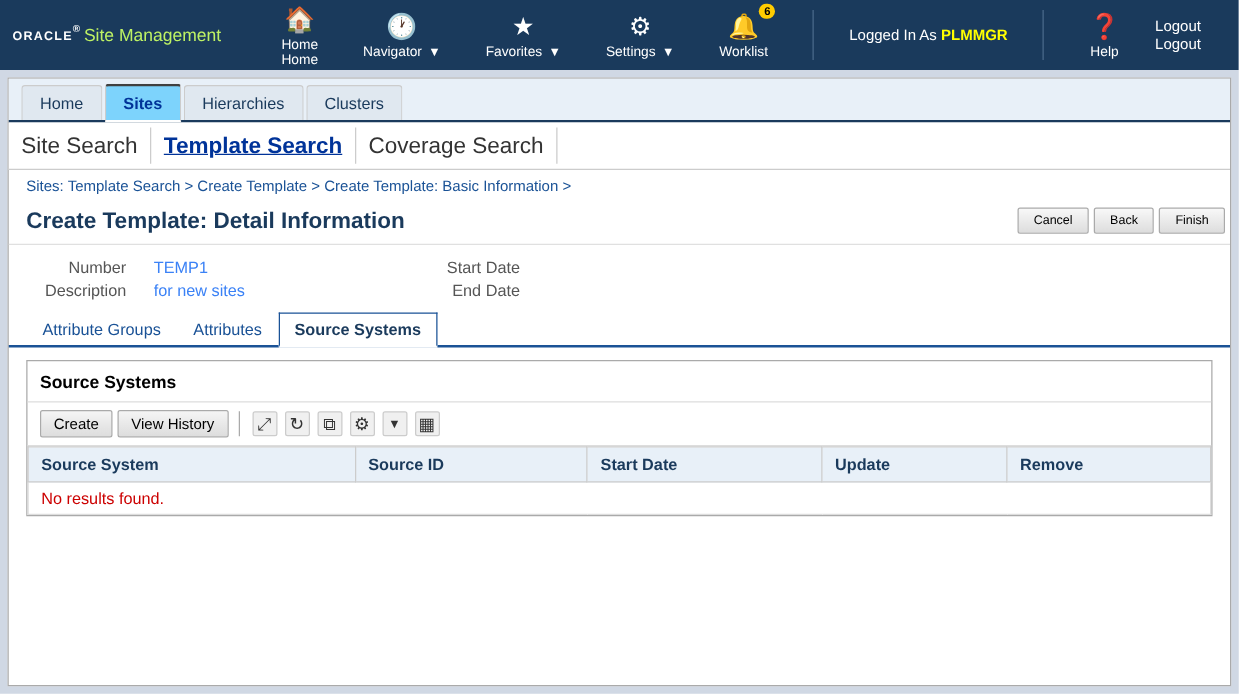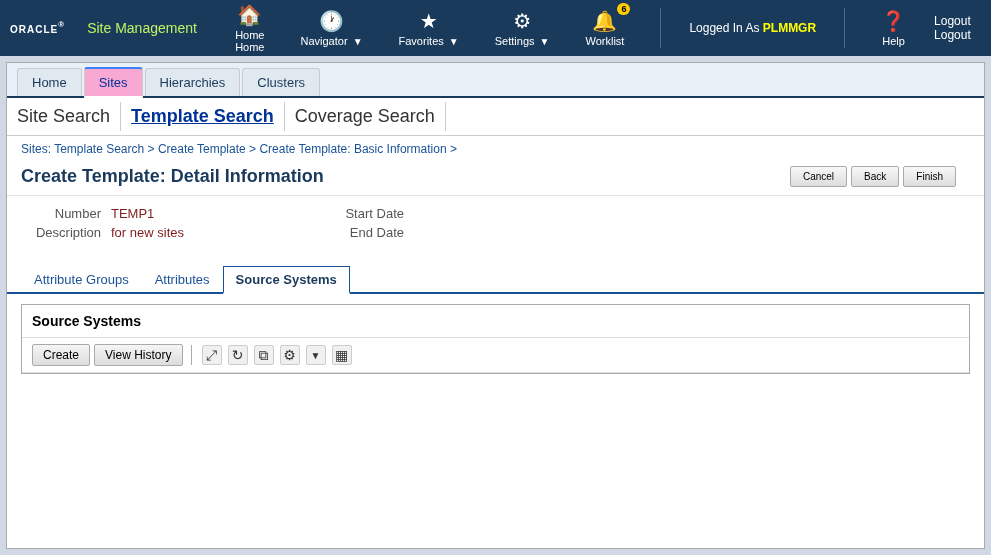--- a/index.html
+++ b/index.html
@@ -17,21 +17,21 @@
     .logo-area {
       display: flex;
       align-items: center;
       margin-right: 20px;
     }
     .logo-oracle {
       font-size: 16px;
       font-weight: bold;
       color: #ff0000;
       letter-spacing: 1px;
-      margin-right: 22px;
+      margin-right: 2px;
     }
     .logo-oracle span { color: white; font-size: 10px; }
     .logo-title { color: #bef264; font-size: 14px; font-weight: normal; }
     .nav-items {
       display: flex;
       align-items: center;
       flex: 1;
       justify-content: center;
       gap: 20px;
     }
@@ -103,26 +103,26 @@
       cursor: pointer;
       border: 1px solid #ccc;
       border-bottom: none;
       margin-right: 2px;
       background: #e0e8f0;
       font-size: 13px;
       color: #1a3a5c;
       border-radius: 3px 3px 0 0;
     }
     .tab.active {
-      background: #f9a8d4;
+      background: #7dd3fc;
       border-bottom: 2px solid white;
       margin-bottom: -2px;
-      font-weight: normal;
+      font-weight: bold;
       color: #003399;
-      border-top: 2px solid #3b82f6;
+      border-top: 2px solid #404040;
     }
 
     
     .secondary-nav {
       background: white;
       border-bottom: 1px solid #ccc;
       display: flex;
       padding: 4px 10px;
       gap: 0;
       align-items: center;
@@ -147,21 +147,21 @@
       font-size: 12px;
       color: #1a5296;
     }
     .breadcrumb a { color: #1a5296; text-decoration: none; cursor: pointer; }
 
     
     .page-header {
       display: flex;
       align-items: center;
       justify-content: space-between;
-      padding: 4px 28px 8px 14px;
+      padding: 4px 4px 8px 14px;
       border-bottom: 1px solid #e0e0e0;
     }
     .page-title {
       font-size: 18px;
       font-weight: bold;
       color: #1a3a5c;
     }
     .header-buttons {
       display: flex;
       gap: 4px;
@@ -182,47 +182,46 @@
       padding: 10px 14px;
       gap: 40px;
     }
     .info-left, .info-right {
       display: flex;
       flex-direction: column;
       gap: 4px;
     }
     .info-row {
       display: flex;
-      gap: 10px;
+      gap: 22px;
       font-size: 13px;
     }
     .info-label {
       text-align: right;
       color: #555;
       min-width: 80px;
     }
     .info-value {
-      color: #7f1d1d;
+      color: #3b82f6;
     }
 
     
     .inner-tabs {
       display: flex;
       border-bottom: 2px solid #1a5296;
       padding: 0 14px;
       gap: 0;
     }
     .inner-tab {
       padding: 5px 12px;
       cursor: pointer;
       color: #1a5296;
       font-size: 13px;
       border: 1px solid transparent;
       margin-bottom: -2px;
-      margin-top: 16px;
     }
     .inner-tab.active {
       border: 1px solid #1a5296;
       border-bottom: 2px solid white;
       background: white;
       font-weight: bold;
       color: #1a3a5c;
     }
 
     
@@ -452,15 +451,33 @@
       <button class="toolbar-btn">View History</button>
       <div class="toolbar-divider"></div>
       <span class="toolbar-icon" title="Expand">⤢</span>
       <span class="toolbar-icon" title="Refresh">↻</span>
       <span class="toolbar-icon" title="Copy">⧉</span>
       <span class="toolbar-icon" title="Settings">⚙</span>
       <span class="toolbar-icon" style="font-size:10px;">▼</span>
       <span class="toolbar-icon" title="Grid">▦</span>
     </div>
 
+    <table class="data-table">
+      <thead>
+        <tr>
+          <th>Source System</th>
+          <th>Source ID</th>
+          <th>Start Date</th>
+          <th>Update</th>
+          <th>Remove</th>
+        </tr>
+      </thead>
+      <tbody>
+        <tr>
+          <td colspan="5">
+            <span class="no-results">No results found.</span>
+          </td>
+        </tr>
+      </tbody>
+    </table>
   </div>
 
 </div>
 
 </body></html>

